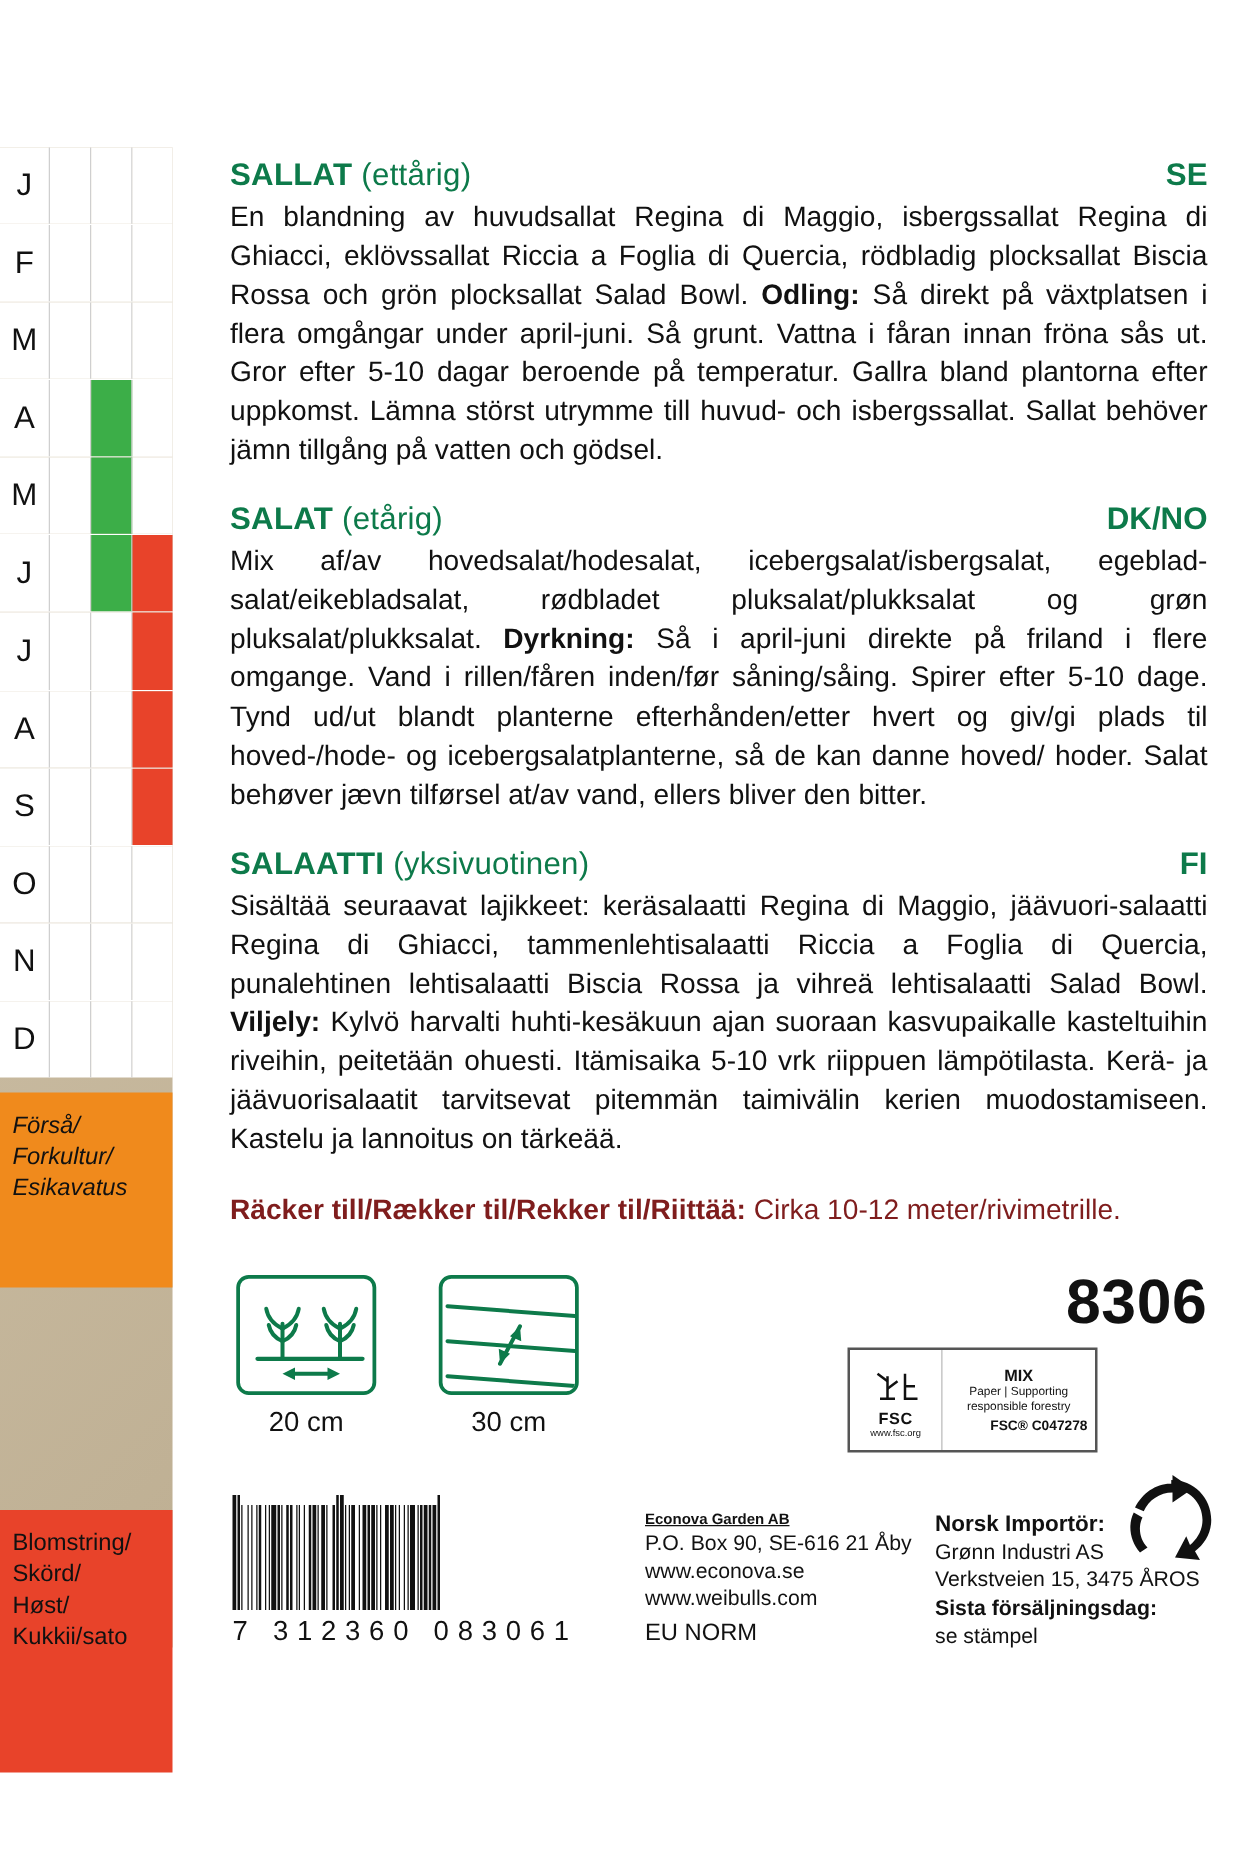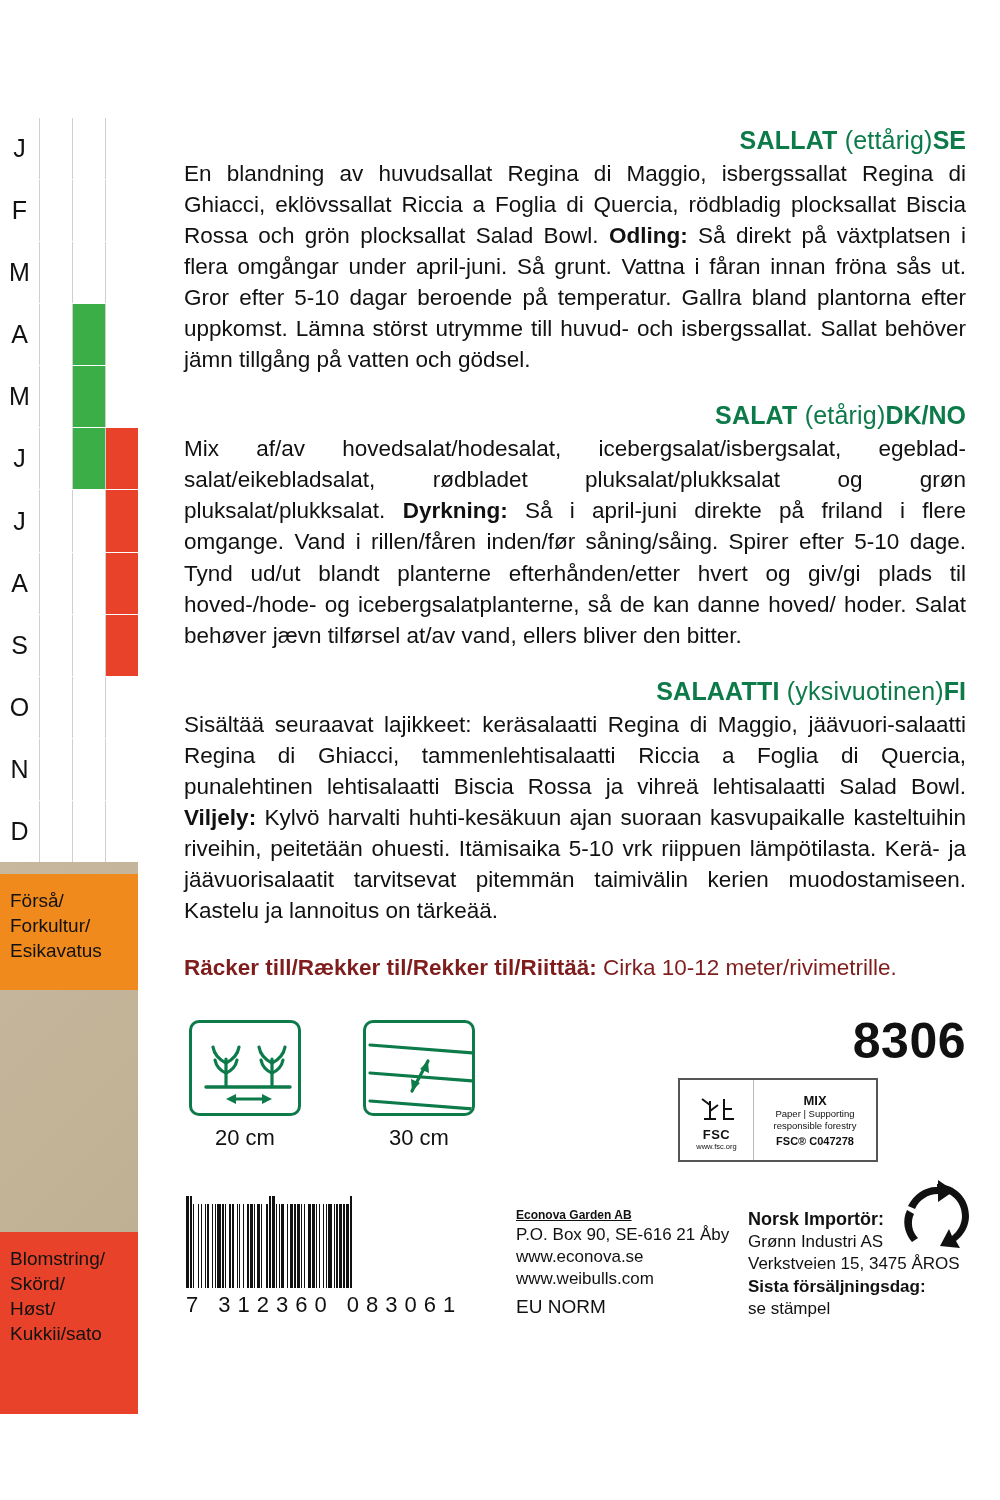--- a/index.html
+++ b/index.html
@@ -72,48 +72,48 @@
     left: 0;
     width: 138px;
     box-sizing: border-box;
     padding: 14px 8px 14px 10px;
     font-size: 19px;
     line-height: 1.32;
     color: #111;
   }
   #legend-presow {
     top: 756px;
-    height: 116px;
+    height: 156px;
     background: #f08a1c;
+    font-style: italic;
   }
   #legend-direct {
     top: 916px;
     height: 162px;
     background: #3cae48;
   }
   #legend-bloom {
     top: 1090px;
-    height: 182px;
+    height: 210px;
     background: #e8432a;
-    margin-top: 24px;
   }
 
   
   #content {
     position: absolute;
     left: 184px;
     top: 126px;
     width: 782px;
   }
 
   .lang-block { margin-bottom: 26px; }
   .lang-head {
     display: flex;
     align-items: baseline;
-    justify-content: flex-end;
+    justify-content: space-between;
     margin-bottom: 3px;
   }
   .lang-title {
     font-size: 25px;
     font-weight: bold;
     color: #0d7a4a;
     letter-spacing: 0.2px;
   }
   .lang-title .annual {
     font-weight: normal;
@@ -139,21 +139,21 @@
     margin-top: 18px;
   }
   #yield-line b { font-weight: bold; }
 
   
   #icon-row {
     position: absolute;
     left: 186px;
     top: 1020px;
     display: flex;
-    gap: 56px;
+    gap: 44px;
   }
   .spec-item { text-align: center; width: 118px; }
   .spec-box {
     width: 112px;
     height: 96px;
     border: 3.5px solid #0d7a4a;
     border-radius: 10px;
     box-sizing: border-box;
     margin: 0 auto;
     overflow: hidden;
@@ -198,21 +198,21 @@
     height: 100%;
     box-sizing: border-box;
   }
   #fsc-right {
     flex: 1;
     padding: 4px 6px;
     box-sizing: border-box;
   }
   .fsc-mix { font-size: 13px; font-weight: bold; text-align: center; color: #111; }
   .fsc-sub { font-size: 9.5px; text-align: center; color: #111; line-height: 1.22; }
-  .fsc-code { font-size: 11px; font-weight: bold; text-align: center; color: #111; margin-top: 3px; }
+  .fsc-code { font-size: 11px; font-weight: bold; text-align: right; color: #111; margin-top: 3px; }
   .fsc-mark { font-size: 13px; font-weight: bold; color: #111; letter-spacing: 0.5px; }
   .fsc-url { font-size: 7.5px; color: #111; }
 
   
   #recycle-icon {
     position: absolute;
     right: 26px;
     top: 1178px;
     width: 74px;
     height: 74px;

